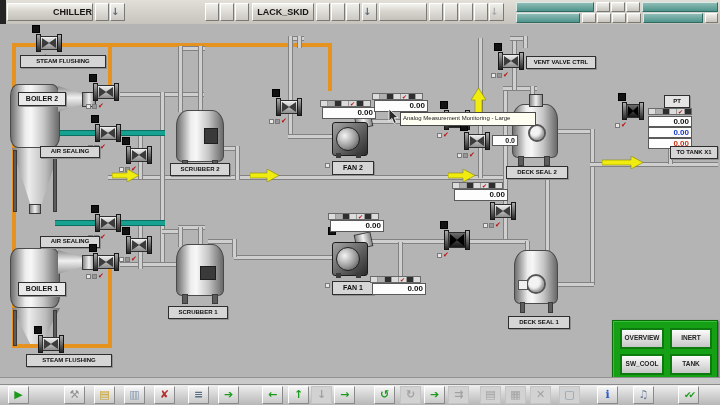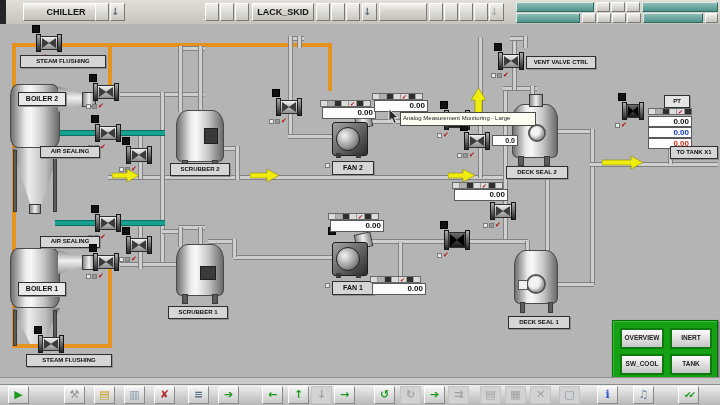--- a/index.html
+++ b/index.html
@@ -106,21 +106,21 @@
   #watermark .wc{position:absolute;border-radius:50%;background:rgba(255,255,255,.88);}
   #watermark .wt{position:absolute;left:36px;top:2px;font:bold 25px/28px "Liberation Sans",sans-serif;color:rgba(255,255,255,.88);}
 </style>
 </head>
 <body>
 
 <div id="app">
 
   <div id="topbar">
     <div id="dark-notch-top"></div>
-    <div class="btn" style="left:23px;width:86px;">CHILLER</div>
+    <div class="btn" style="left:7px;width:86px;text-align:right;">CHILLER</div>
     <div class="cell" style="left:95px;"></div>
     <div class="cell arrbtn" style="left:110px;width:15px;">↓</div>
     <div class="cell" style="left:205px;"></div>
     <div class="cell" style="left:220px;"></div>
     <div class="cell" style="left:235px;"></div>
     <div class="btn" style="left:252px;width:62px;">LACK_SKID</div>
     <div class="cell" style="left:316px;"></div>
     <div class="cell" style="left:331px;"></div>
     <div class="cell" style="left:346px;"></div>
     <div class="cell arrbtn" style="left:362px;width:15px;">↓</div>

